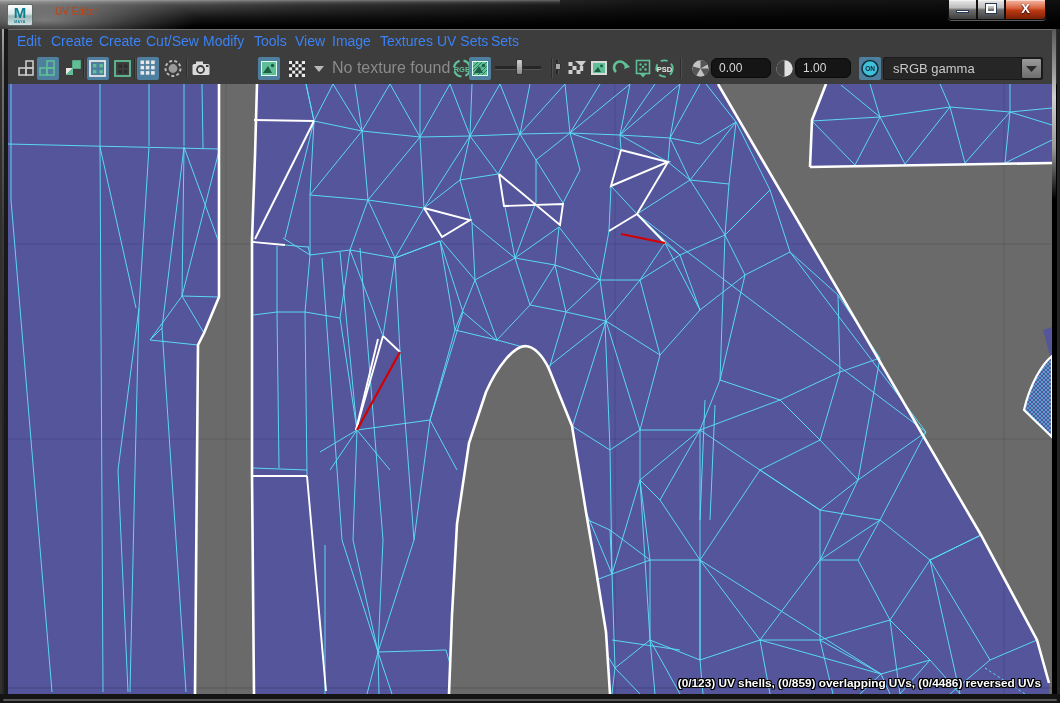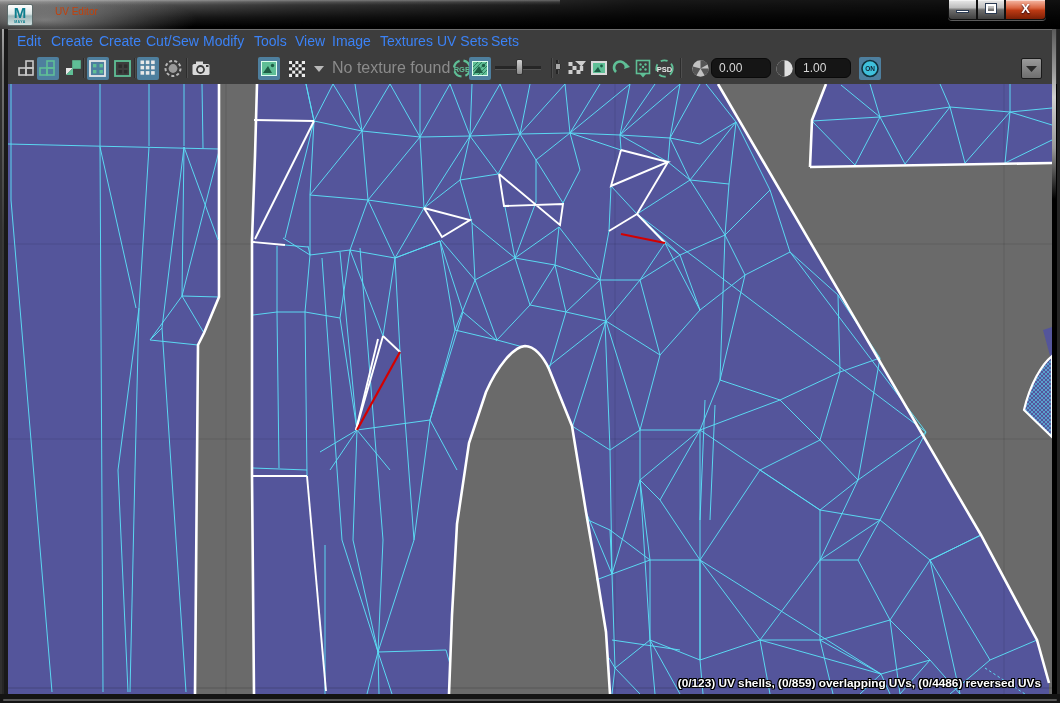--- a/index.html
+++ b/index.html
@@ -237,20 +237,21 @@
 <div class="tfield" style="left:703px;width:60px">0.00</div>
 <div class="tbtn" style="left:766px;width:21px"><svg width="21" height="23" viewBox="0 0 21 23">
         <circle cx="10.5" cy="11.5" r="8.2" fill="#e0e0e0"></circle>
         <path d="M10.5,3.3 A8.2,8.2 0 0 0 10.5,19.7 Z" fill="#454545"></path>
       </svg></div>
 <div class="tfield" style="left:787px;width:56px">1.00</div>
 <div class="tbtn on" style="left:851px;width:22px"><svg width="22" height="23" viewBox="0 0 22 23">
         <circle cx="11" cy="11.5" r="8" fill="#3fc1dc" stroke="#10323c" stroke-width="1.6"></circle>
         <text x="11" y="14" font-size="6.5" font-weight="bold" fill="#123" text-anchor="middle" font-family="Liberation Sans">ON</text>
       </svg></div>
+<div style="position:absolute;left:875px;top:4px;width:160px;height:23px;background:#262626;border:1px solid #1a1a1a;border-radius:2px;color:#c9c9c9;font-size:13px;padding:3px 0 0 9px">sRGB gamma</div>
 <div style="position:absolute;left:1013px;top:5px;width:21px;height:21px;background:linear-gradient(to bottom,#9a9a9a,#6e6e6e);border:1px solid #1a1a1a;border-radius:2px"><svg width="19" height="19">
         <polygon points="4,7 15,7 9.5,13" fill="#2a2a2a"></polygon>
       </svg></div>
   </div>
 
 <svg class="abs" id="canvas" width="1044" height="610" viewBox="8 84 1044 610">
 <rect x="8" y="84" width="1044" height="610" fill="#6a6a6a"></rect>
 <path d="M8,84 L219,84 L219,297 L204,333 L198,345 L195,694 L8,694 Z" fill="#54559b"></path>
 <path d="M257,84 L718,84 L981,535 L1037,640 L1049,683 L1049,694 L610,694 L606,632 L596,570 L586,512 L572,426 L549,369 C543,356 534,346 525,346 C513,347 497,367 486,392 L469,443 L457,524 L452,615 L449,694 L254,694 L252,476 L252,240 L255,156 Z" fill="#54559b"></path>
 <path d="M826,84 L1052,84 L1052,163 L810,167 L812,120 Z" fill="#54559b"></path>

